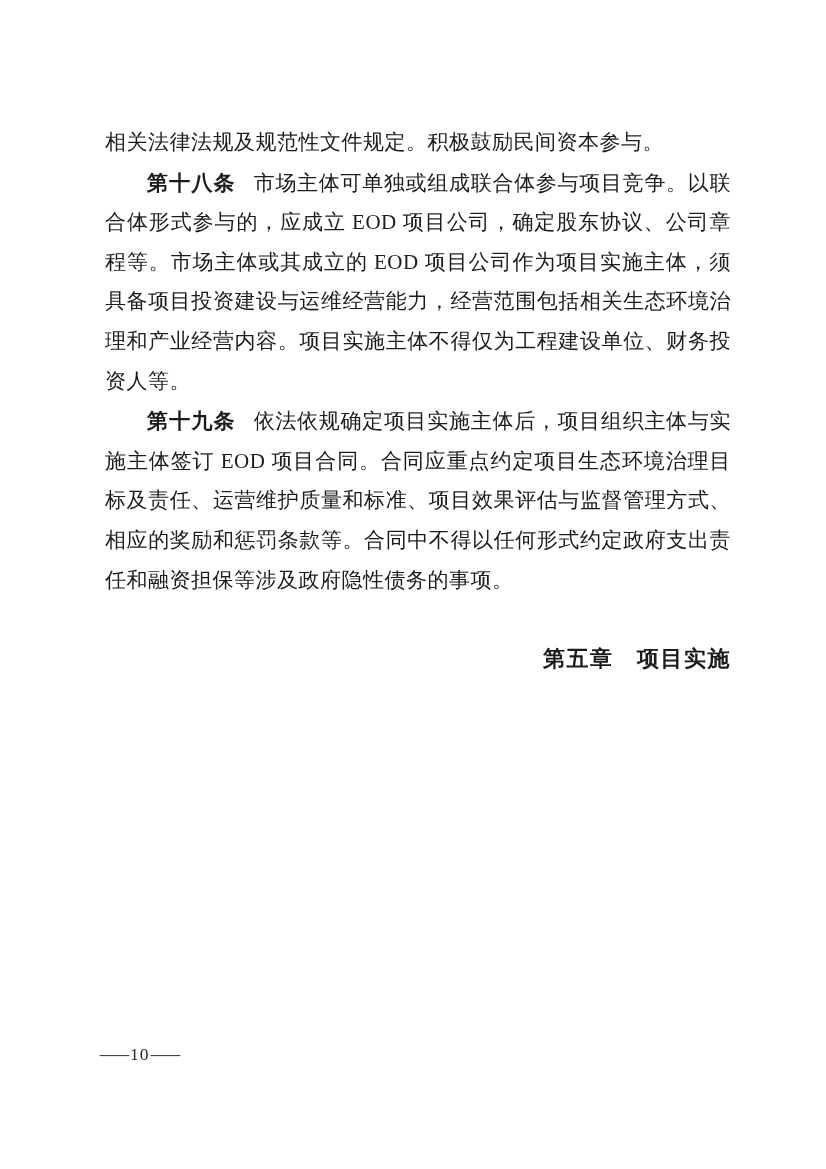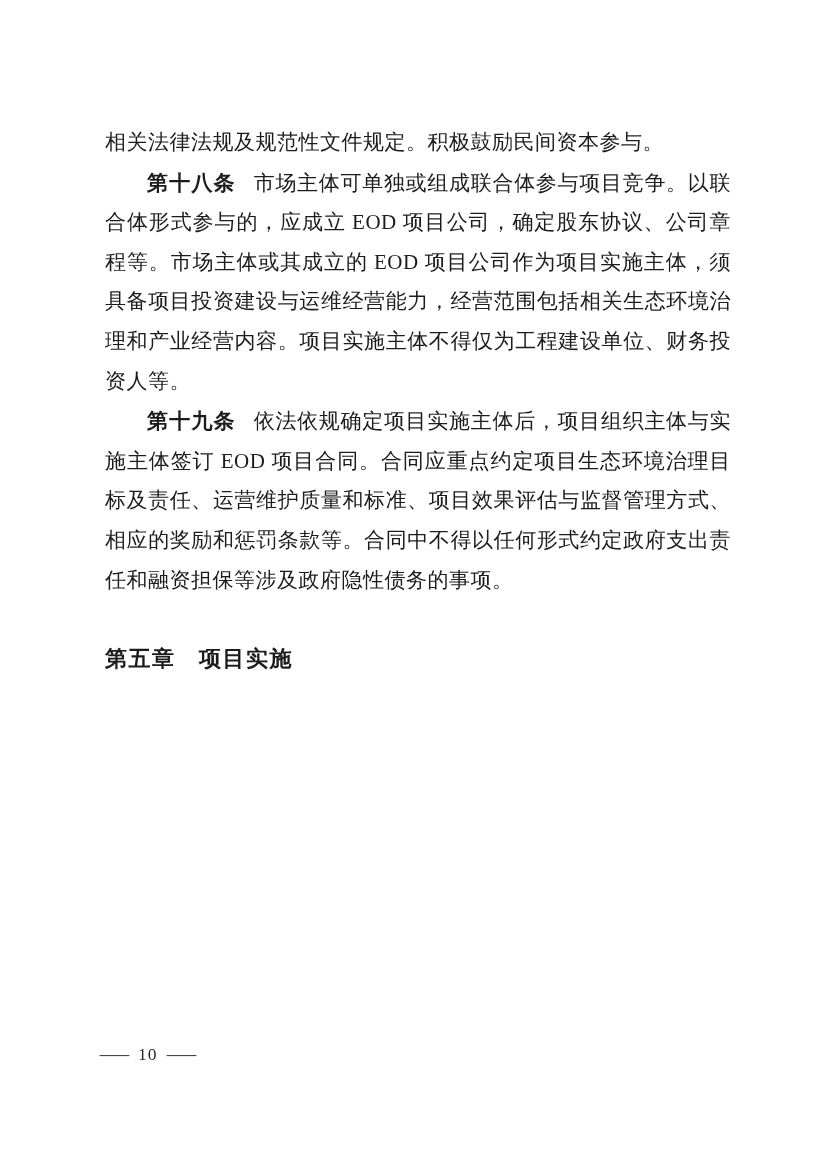--- a/index.html
+++ b/index.html
@@ -37,21 +37,21 @@
   .lead {
     font-family: "Liberation Sans", sans-serif;
     font-weight: bold;
     margin-right: 0.85em;
     letter-spacing: 1px;
   }
   .chapter {
     font-family: "Liberation Sans", sans-serif;
     font-weight: bold;
     font-size: 22px;
-    text-align: left;
+    text-align: right;
     text-indent: 0;
     letter-spacing: 1.5px;
     margin-top: 39px;
     margin-bottom: 14px;
     line-height: 39.6px;
   }
   .footer {
     position: absolute;
     top: 1042px;
     left: 104px;
@@ -60,21 +60,21 @@
     display: flex;
     align-items: center;
   }
   .footer .dash {
     font-size: 21px;
     transform: scaleX(1.4);
     display: inline-block;
     color: #3a3a3a;
   }
   .footer .pagenum {
-    margin: 0 13px;
+    margin: 0 5px;
     font-family: "Liberation Serif", serif;
     letter-spacing: 1px;
     text-align: right;
   }
 </style>
 </head>
 <body>
 
 <div class="page">
   <div class="content">

